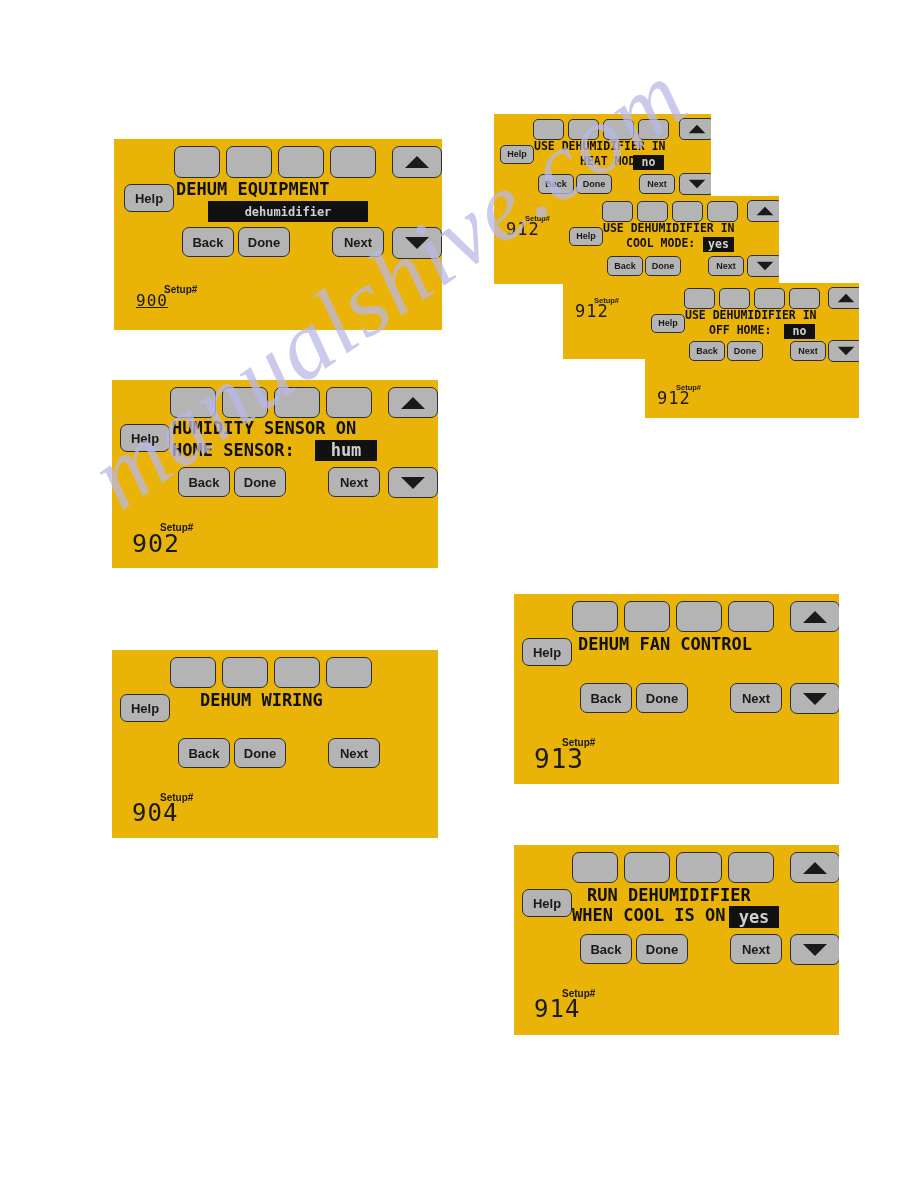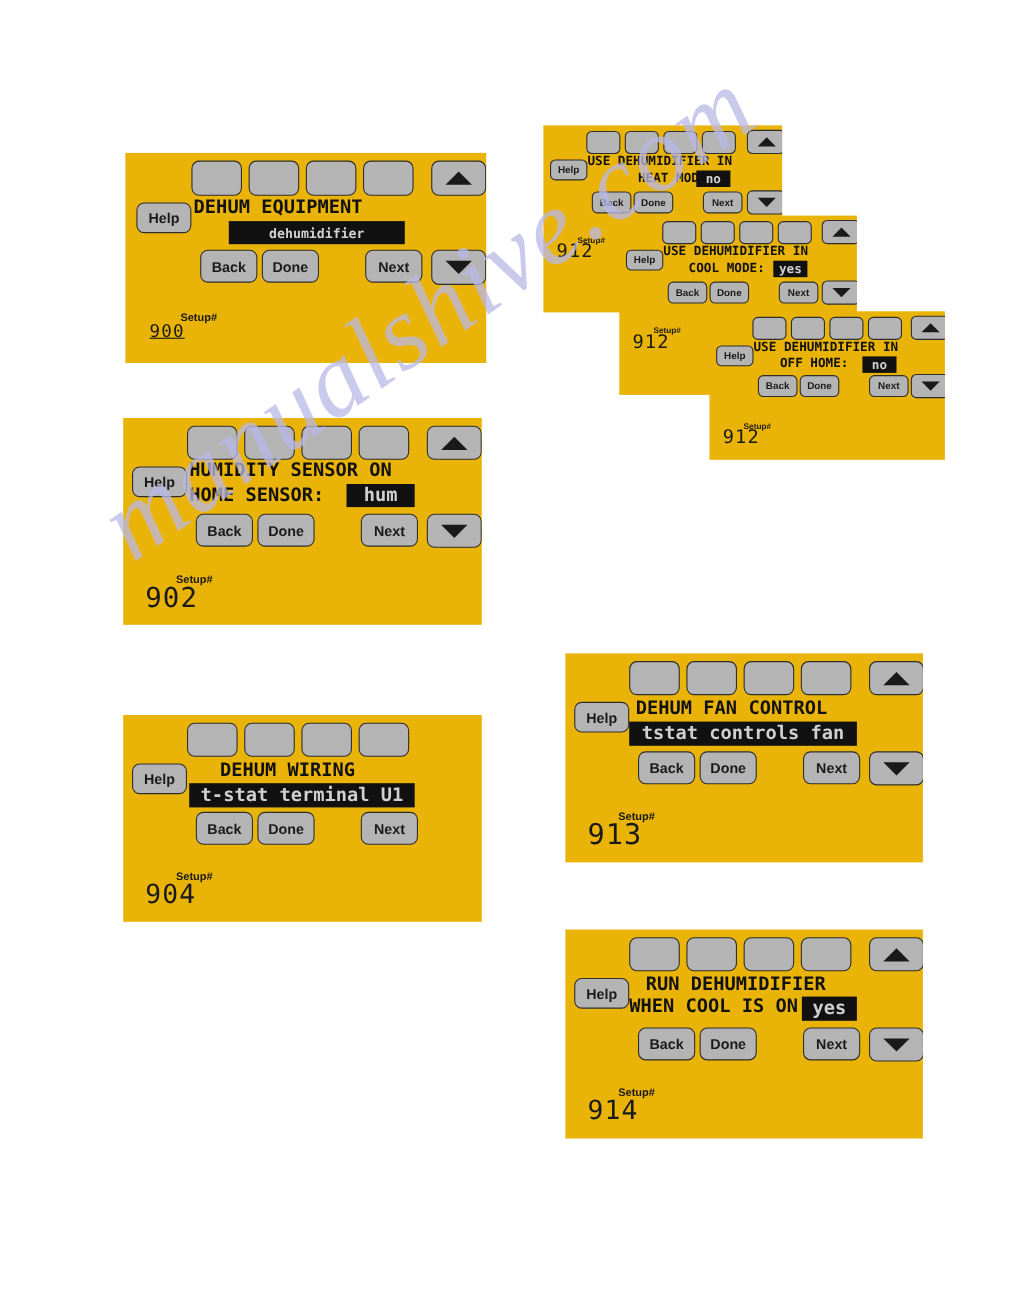--- a/index.html
+++ b/index.html
@@ -183,21 +183,20 @@
 
 <div class="screen" style="left:112px; top:650px; width:326px; height:188px; z-index:5;">
   <div class="keyrow" style="left:58px; top:7px;">
     <div class="key" style="width:46px;height:31px;margin-right:6px;"></div>
     <div class="key" style="width:46px;height:31px;margin-right:6px;"></div>
     <div class="key" style="width:46px;height:31px;margin-right:6px;"></div>
     <div class="key" style="width:46px;height:31px;"></div>
   </div>
   <div class="btn" style="left:8px; top:44px; width:50px; height:28px; font-size:13px;">Help</div>
   <div class="lcdline" style="left:88px; top:42px; font-size:17px;">DEHUM WIRING</div>
-  <div class="invblock" style="left:60px; top:62px; width:205px; height:22px; font-size:17px;">t-stat terminal U1</div>
   <div class="btn" style="left:66px; top:88px; width:52px; height:30px; font-size:13px;">Back</div>
   <div class="btn" style="left:122px; top:88px; width:52px; height:30px; font-size:13px;">Done</div>
   <div class="btn" style="left:216px; top:88px; width:52px; height:30px; font-size:13px;">Next</div>
 
   <div class="setup-label" style="left:48px; top:143px; font-size:10px;">Setup#</div>
   <div class="setup-num" style="left:20px; top:151px; font-size:24px;">904</div>
 </div>
 
 <div class="screen" style="left:494px; top:114px; width:217px; height:170px; z-index:6;">
   <div class="keyrow" style="left:39px; top:5px;">
@@ -285,21 +284,20 @@
 
 <div class="screen" style="left:514px; top:594px; width:325px; height:190px; z-index:5;">
   <div class="keyrow" style="left:58px; top:7px;">
     <div class="key" style="width:46px;height:31px;margin-right:6px;"></div>
     <div class="key" style="width:46px;height:31px;margin-right:6px;"></div>
     <div class="key" style="width:46px;height:31px;margin-right:6px;"></div>
     <div class="key" style="width:46px;height:31px;"></div>
   </div>
   <div class="btn" style="left:8px; top:44px; width:50px; height:28px; font-size:13px;">Help</div>
   <div class="lcdline" style="left:64px; top:42px; font-size:17px;">DEHUM FAN CONTROL</div>
-  <div class="invblock" style="left:58px; top:62px; width:207px; height:22px; font-size:17px;">tstat controls fan</div>
   <div class="btn" style="left:66px; top:89px; width:52px; height:30px; font-size:13px;">Back</div>
   <div class="btn" style="left:122px; top:89px; width:52px; height:30px; font-size:13px;">Done</div>
   <div class="btn" style="left:216px; top:89px; width:52px; height:30px; font-size:13px;">Next</div>
   <div class="arrowbtn" style="left:276px; top:7px; width:50px; height:31px;">
     <svg width="26" height="14" viewBox="0 0 26 14">
         <polygon points="13,1 25,13 1,13" fill="#1a1a1a"></polygon>
       </svg>
   </div>
   <div class="arrowbtn" style="left:276px; top:89px; width:50px; height:31px;">
     <svg width="26" height="14" viewBox="0 0 26 14">

